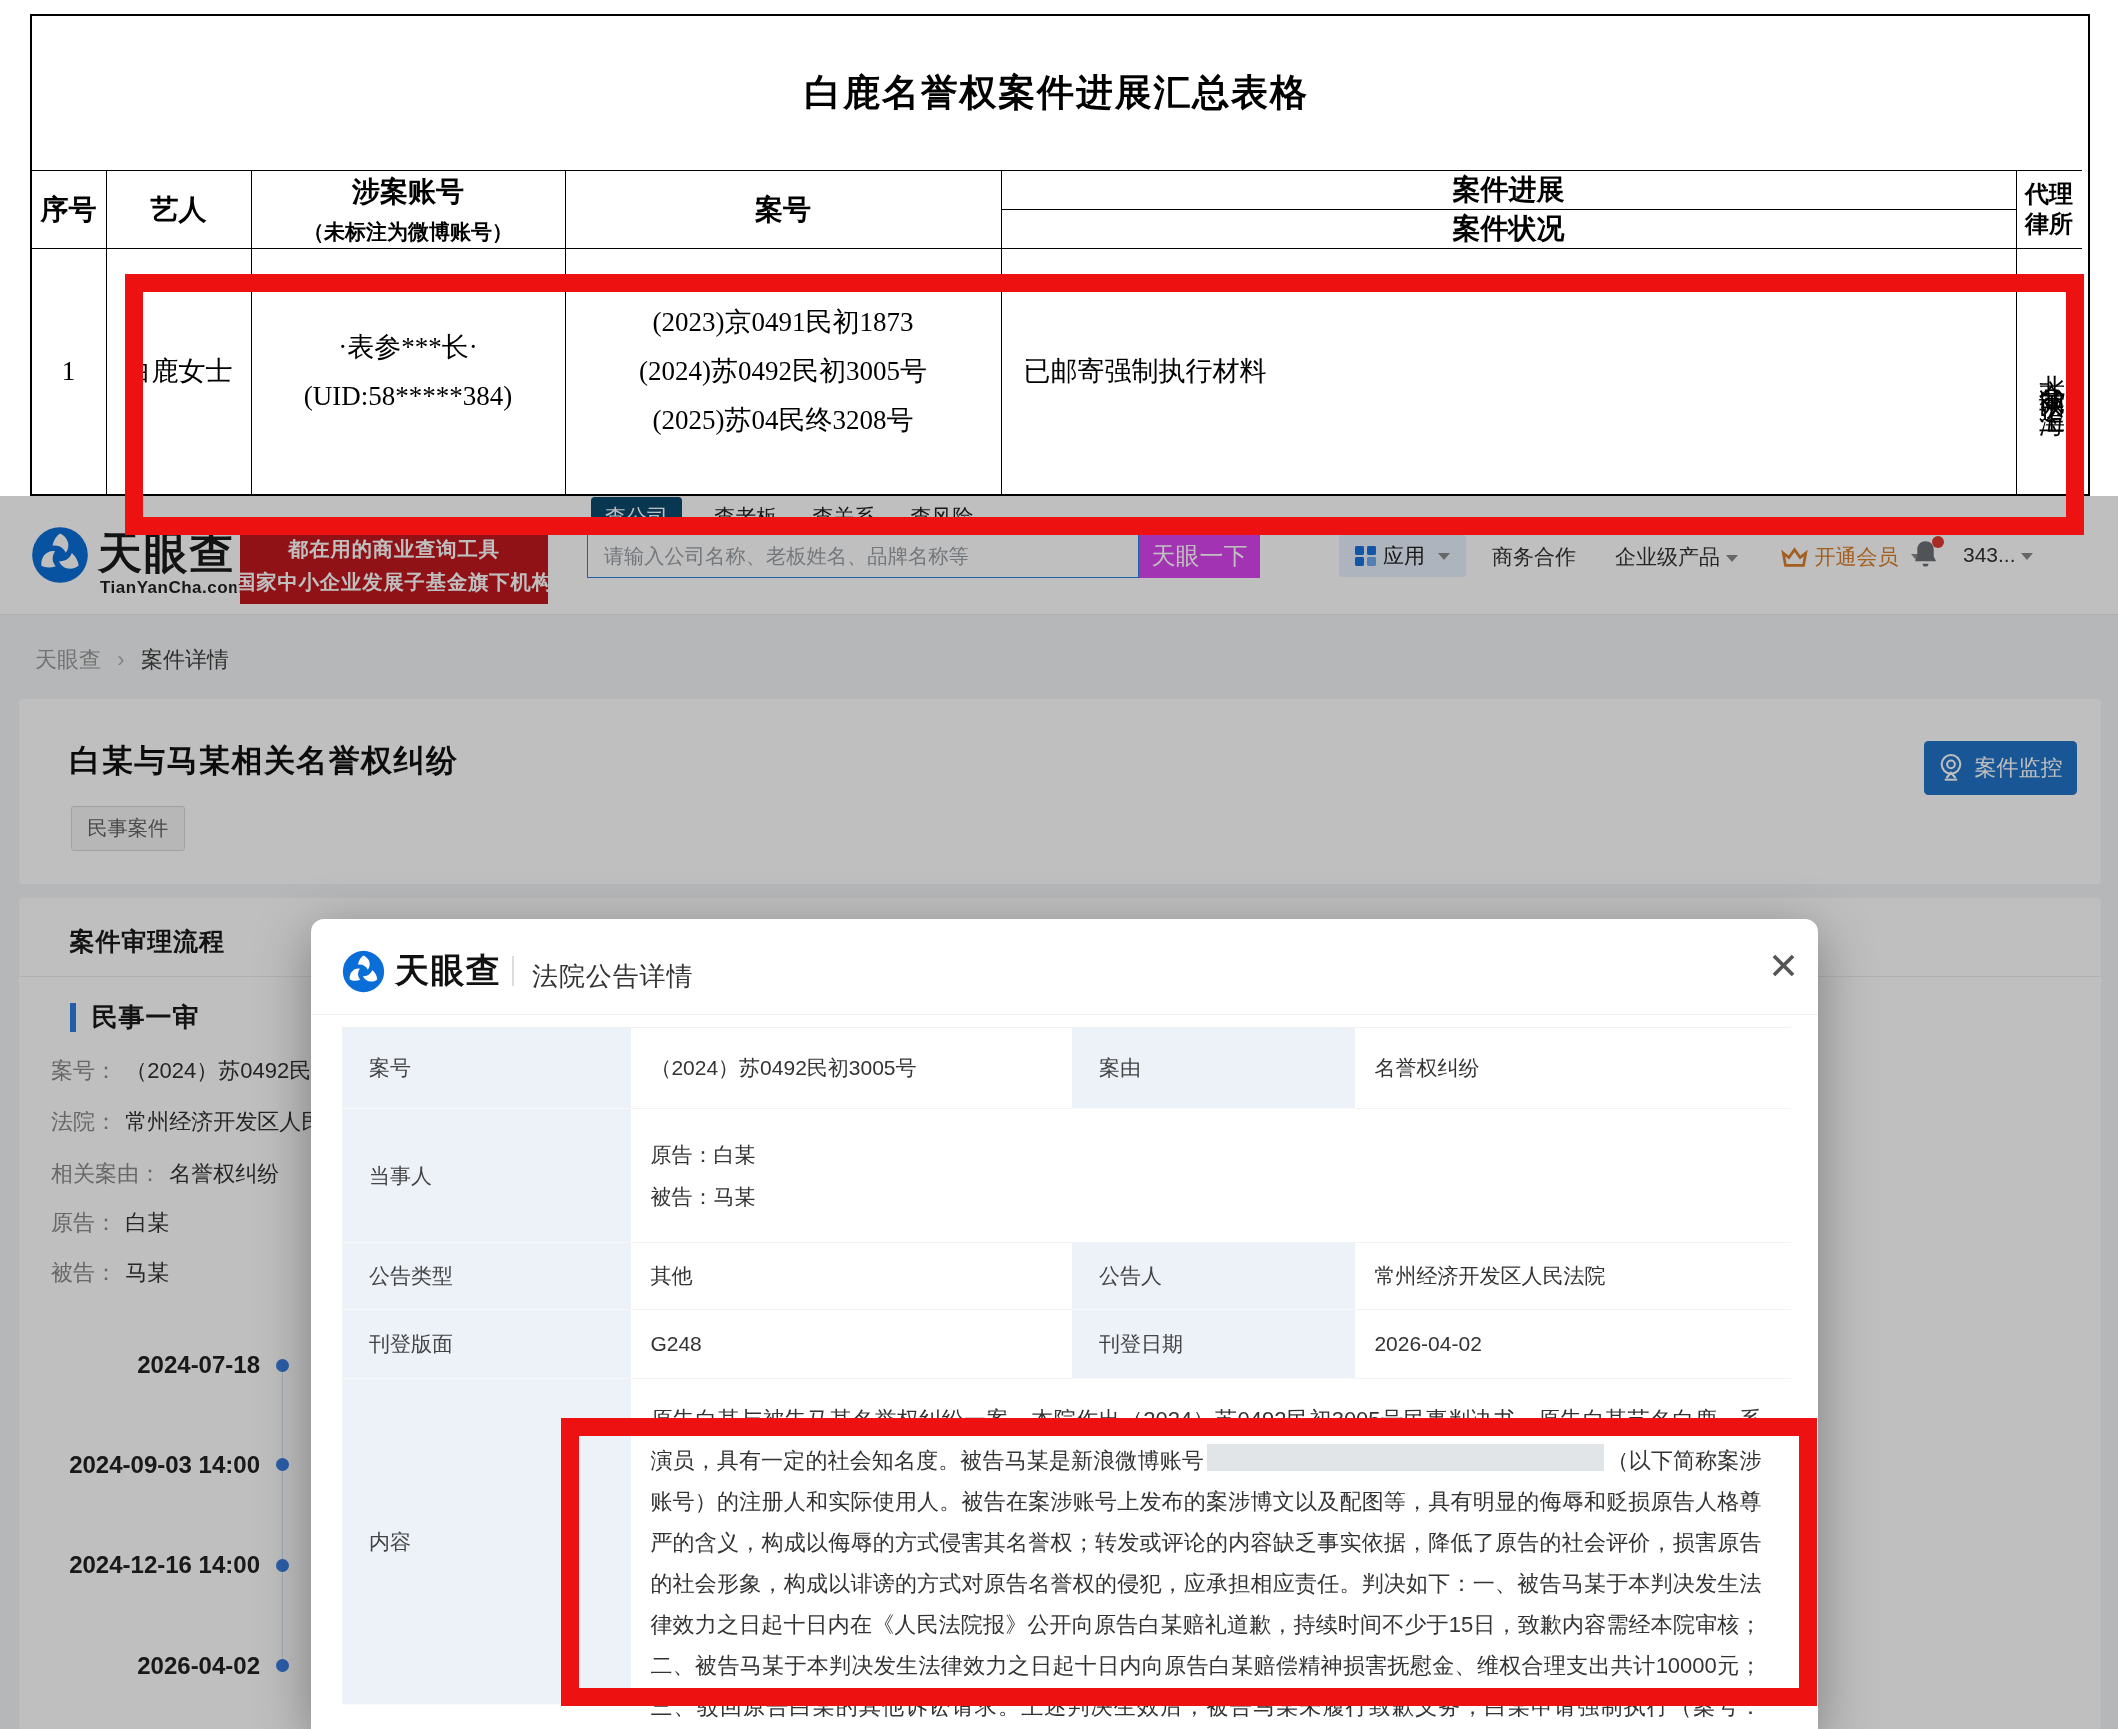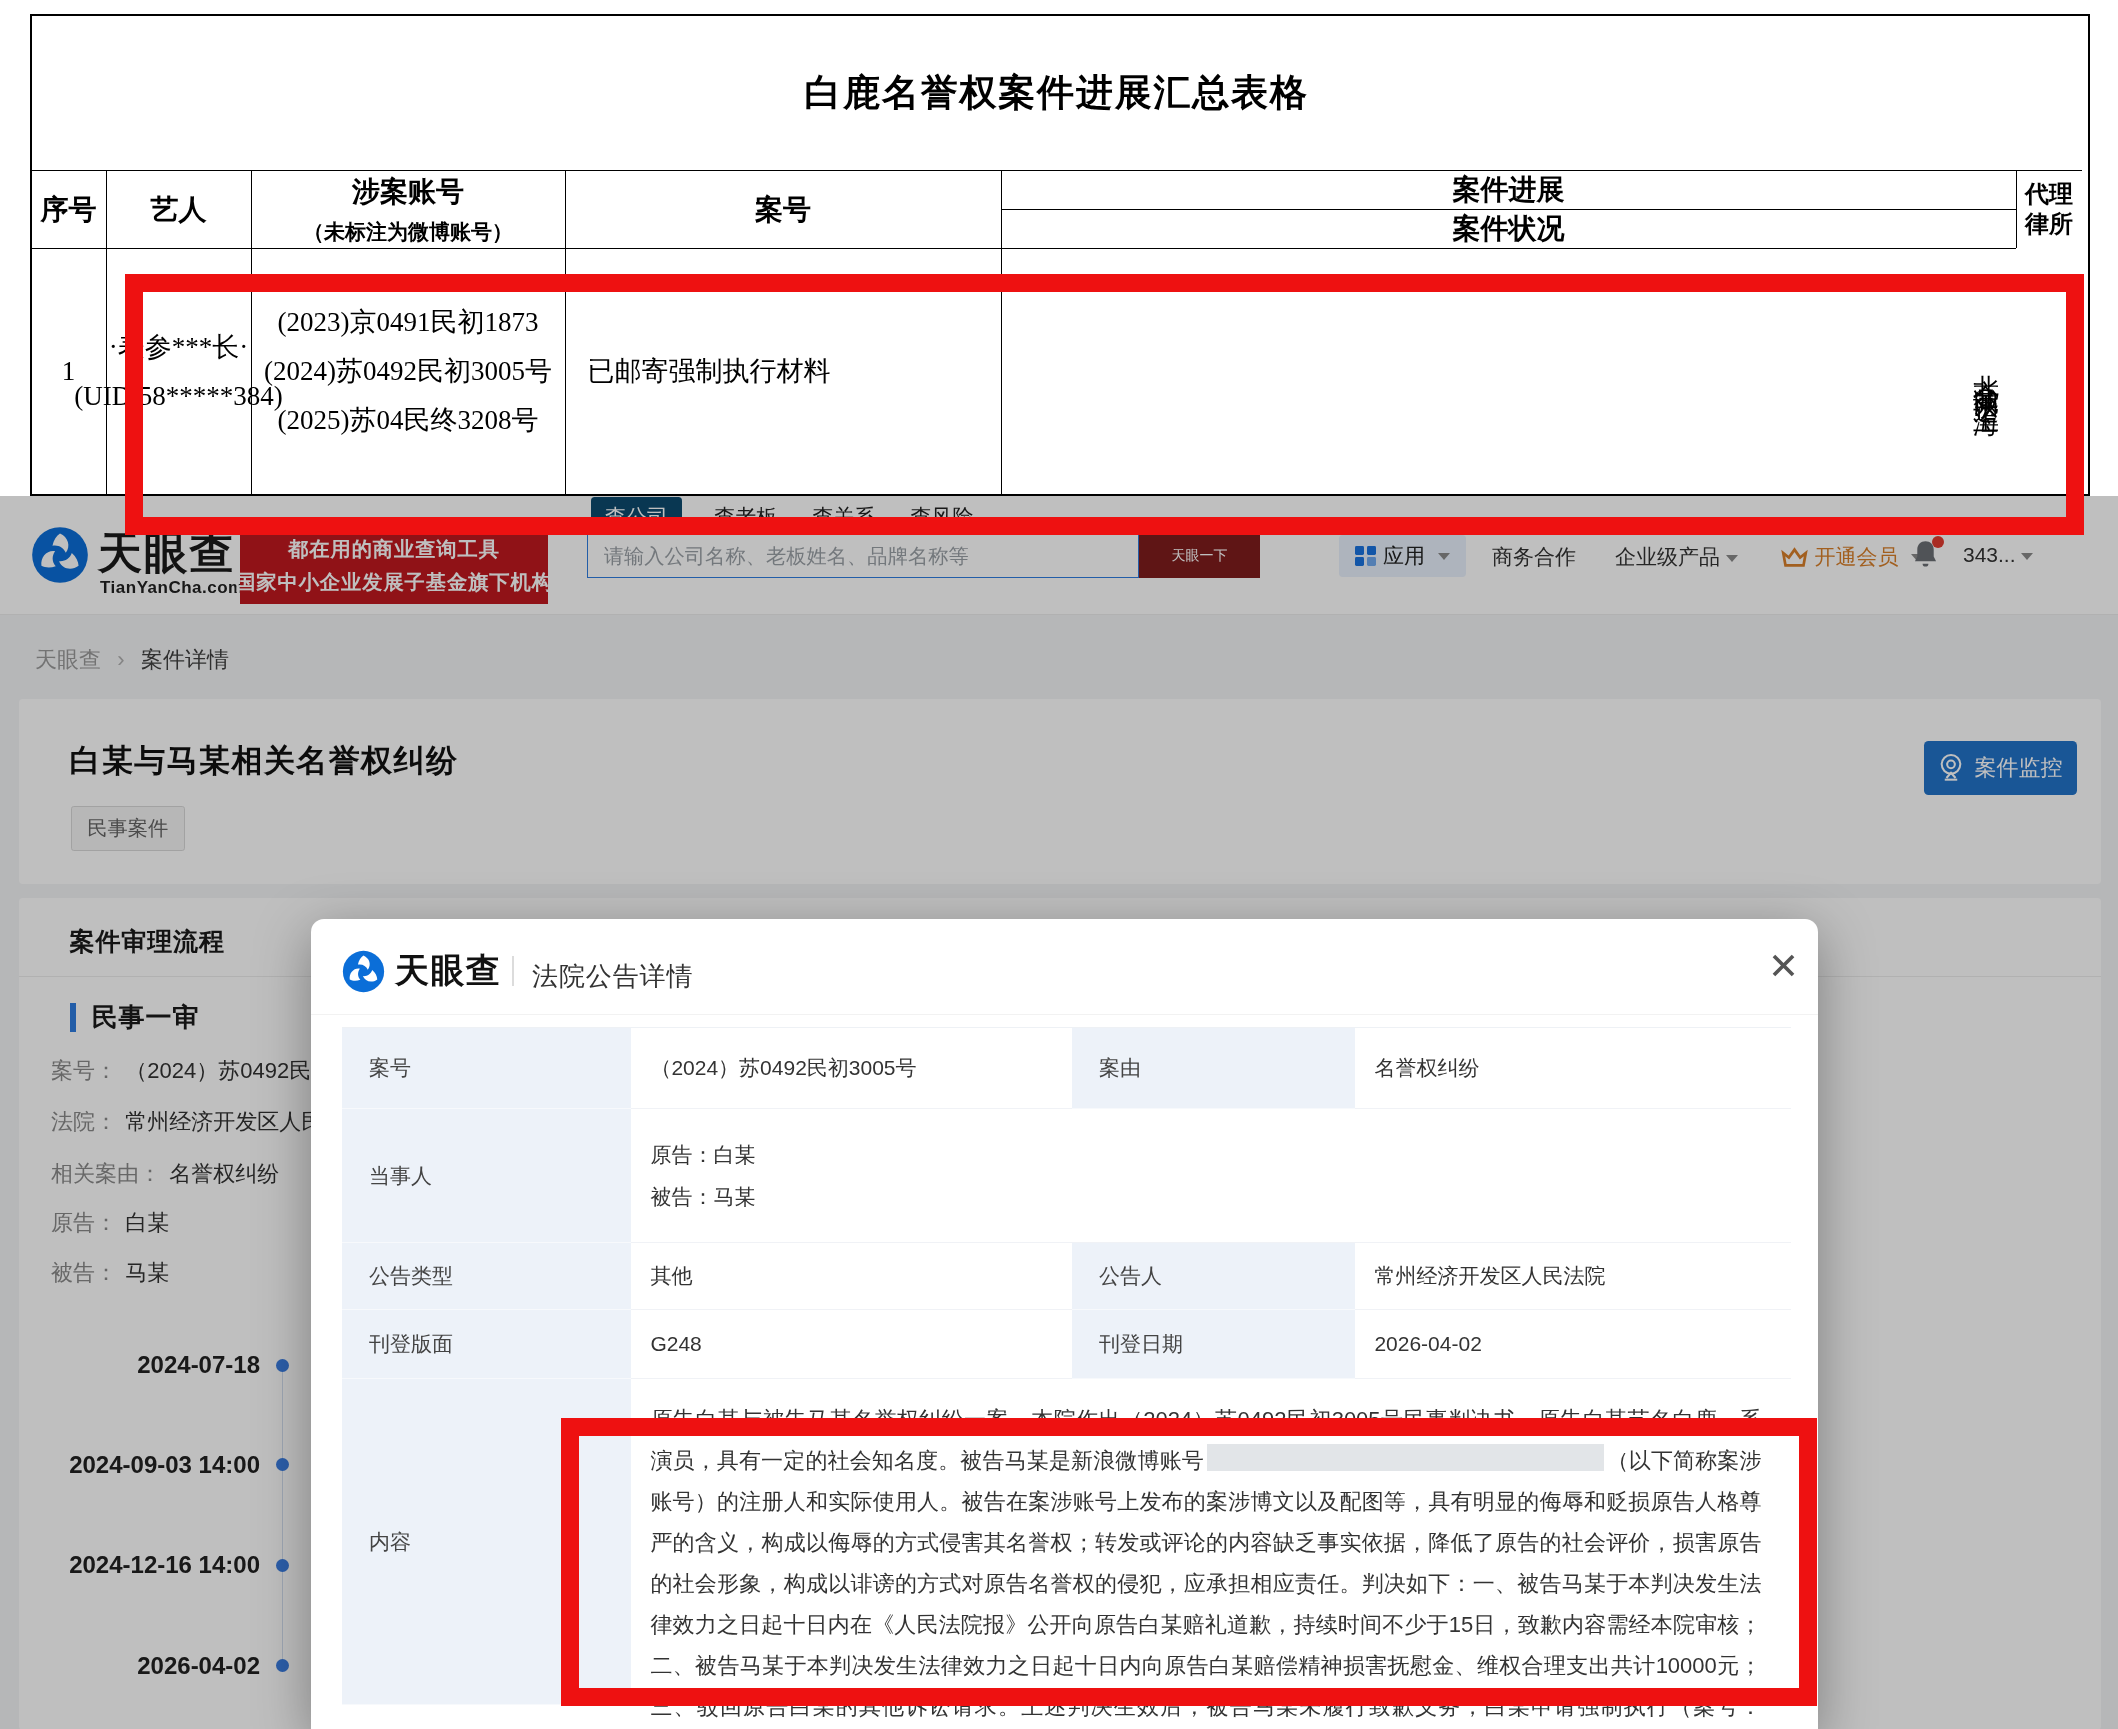--- a/index.html
+++ b/index.html
@@ -19,22 +19,22 @@
                   display:flex; flex-direction:column; justify-content:center; align-items:center; gap:4.6px; z-index:1; }
   .slogan-badge div { font-size:20.3px; font-weight:700; letter-spacing:0.9px; white-space:nowrap; }
   .tabs { position:absolute; left:591px; top:497px; display:flex; gap:29.5px; align-items:flex-start; z-index:1; }
   .tab { font-size:21px; color:#222; padding:5.5px 2.8px; }
   .tab.active { background:#0c4a6e; color:#fff; padding:5.5px 14px; border-radius:3.7px 3.7px 0 0; }
   .search-box { position:absolute; left:587px; top:534px; width:552px; height:44px; background:#fff;
                 border:1.8px solid #2e7ce0; display:flex; align-items:center; z-index:1; }
   .search-box input { border:none; outline:none; width:100%; font-size:20.3px; color:#333; padding-left:15.7px;
                       font-family:"Liberation Sans",sans-serif; background:transparent; }
   .search-box input::placeholder { color:#9aa0a6; }
-  .search-btn { position:absolute; left:1139px; top:534px; width:121px; height:44px; background:#7f1d1d; color:#fff;
-                font-size:14px; display:flex; align-items:center; justify-content:center; z-index:1; }
+  .search-btn { position:absolute; left:1139px; top:534px; width:121px; height:44px; background:#d946ef; color:#fff;
+                font-size:24px; display:flex; align-items:center; justify-content:center; z-index:1; }
   .apps-pill { position:absolute; left:1339px; top:535px; width:127px; height:42px; background:#e8f1fc; border-radius:3.7px;
                display:flex; align-items:center; justify-content:center; gap:7.4px; z-index:1; }
   .grid-icon { display:grid; grid-template-columns:9.2px 9.2px; grid-template-rows:9.2px 9.2px; gap:2.3px; }
   .grid-icon span { background:#1a73e0; border-radius:1.4px; }
   .grid-icon span:nth-child(4) { background:#6fa8ef; }
   .apps-pill b { font-size:21px; font-weight:400; color:#222; }
   .navitem { position:absolute; top:543px; font-size:21px; color:#333; z-index:1; white-space:nowrap; }
   .caret { display:inline-block; width:0; height:0; border-left:6px solid transparent; border-right:6px solid transparent;
            border-top:7.8px solid #8a8a8a; margin-left:5.5px; vertical-align:middle; }
   .vip { color:#d87f2a; display:flex; align-items:center; gap:6.5px; }
@@ -254,20 +254,21 @@
     <div class="dt-note">（未标注为微博账号）</div>
   </div>
   <div class="dt-cell dt-head">案号</div>
   <div class="dt-cell dt-progress">
     <div class="p1">案件进展</div>
     <div class="p2">案件状况</div>
   </div>
   <div class="dt-cell dt-head" style="font-size:24px; line-height:29.5px;">代理律所</div>
 
   <div class="dt-cell first dt-body">1</div>
+  <div class="dt-cell dt-body">白鹿女士</div>
   <div class="dt-cell dt-body">
     <div>·表参***长·</div>
     <div>(UID:58*****384)</div>
   </div>
   <div class="dt-cell dt-body">
     <div>(2023)京0491民初1873</div>
     <div>(2024)苏0492民初3005号</div>
     <div>(2025)苏04民终3208号</div>
   </div>
   <div class="dt-cell dt-body left">已邮寄强制执行材料</div>

